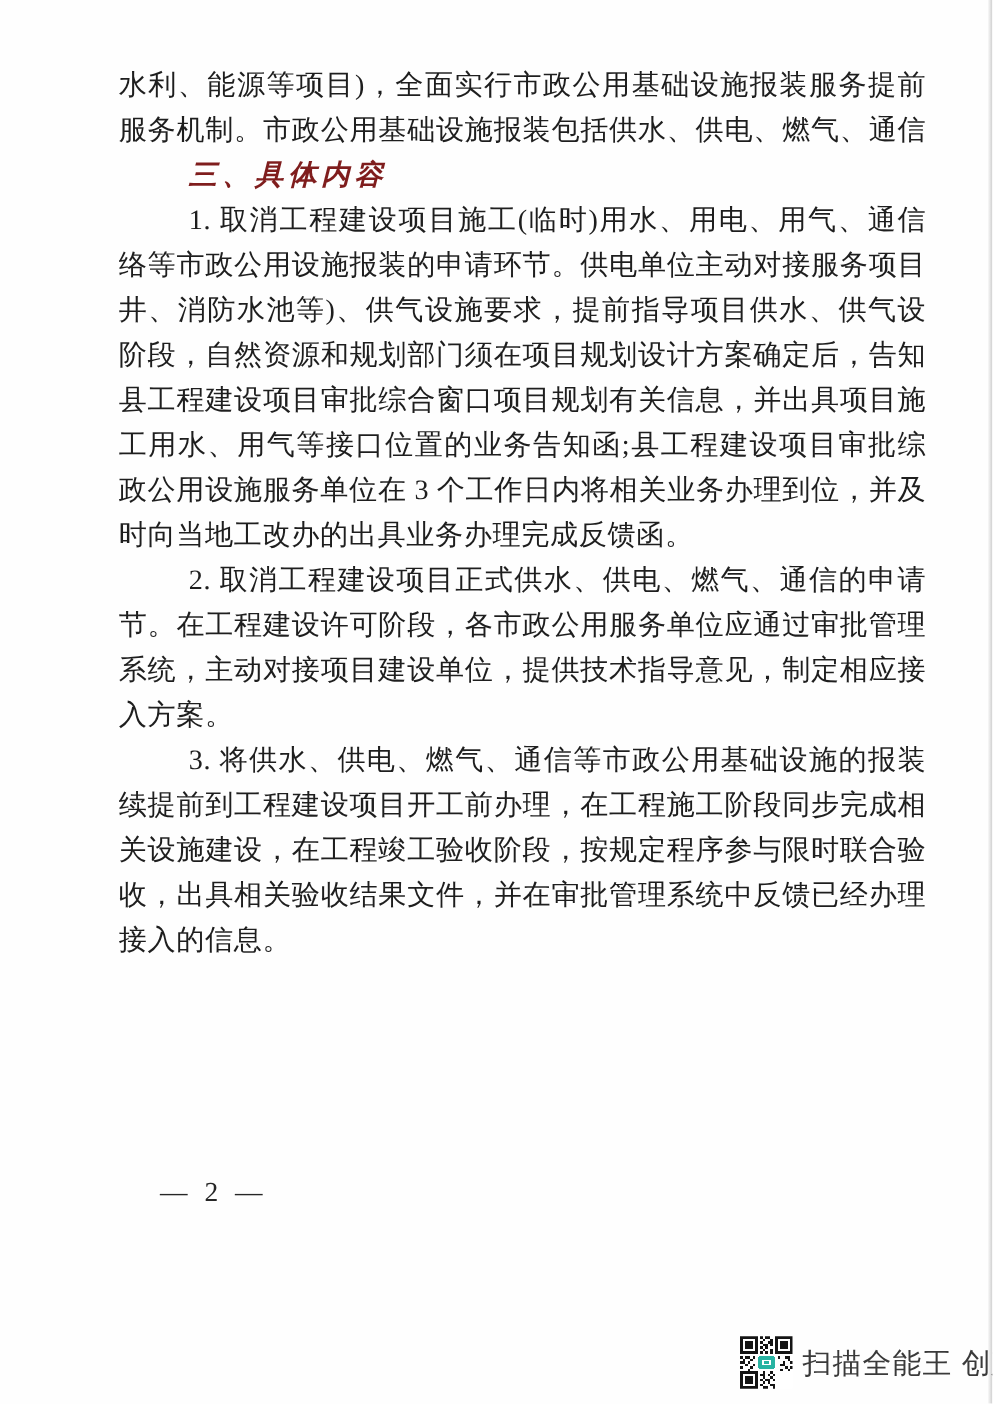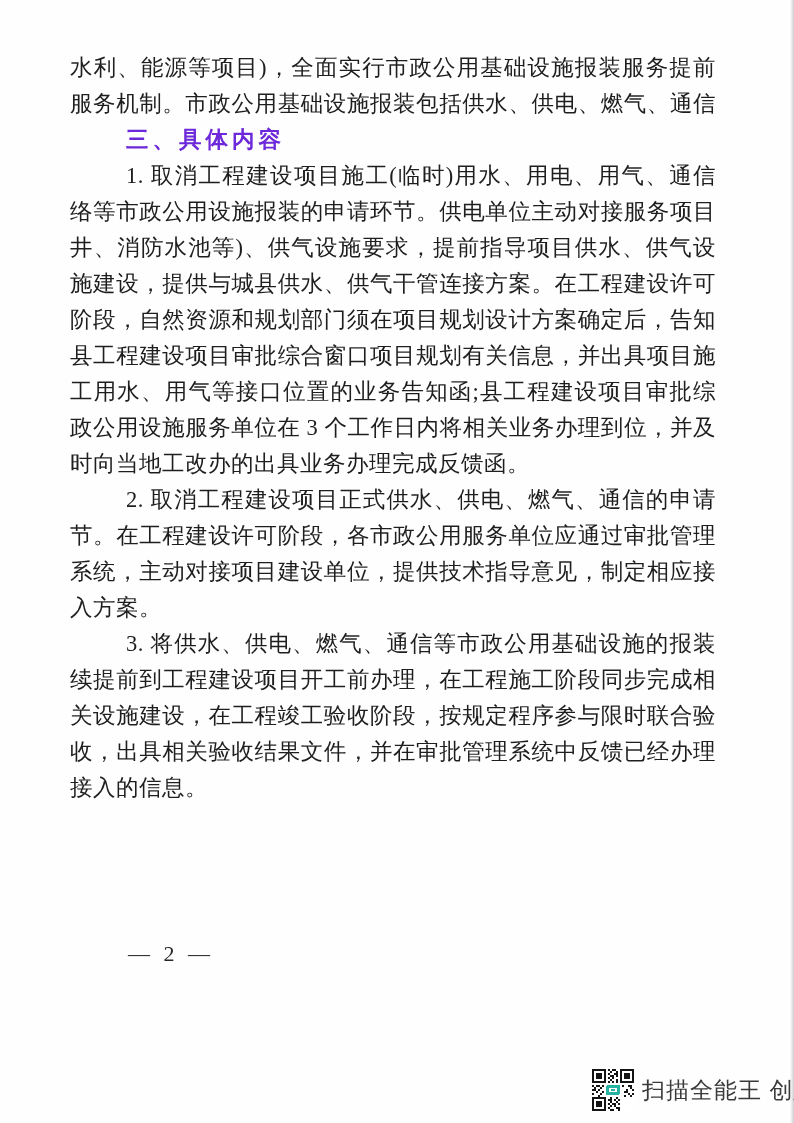--- a/index.html
+++ b/index.html
@@ -19,21 +19,21 @@
   .page .edge-shadow {
     position: absolute;
     top: 0;
     right: 0;
     width: 4px;
     height: 100%;
     background: linear-gradient(to left, rgba(60,60,60,0.25), rgba(60,60,60,0));
   }
   .content {
     position: absolute;
-    left: 70px;
+    left: 95px;
     top: 50px;
     width: 646px;
     color: #1e1e1e;
   }
   .line {
     height: 36px;
     line-height: 36px;
     font-size: 22.5px;
     overflow: hidden;
     letter-spacing: 0.5px;
@@ -42,21 +42,22 @@
     text-align: justify;
     text-align-last: justify;
   }
   .line.indent {
     padding-left: 56px;
   }
   .line.heading {
     font-weight: bold;
     font-family: "Liberation Sans", sans-serif;
     letter-spacing: 4px;
-    color: #6d28d9;
+    color: #7f1d1d;
+    font-style: italic;
   }
   .footer {
     position: absolute;
     left: 128px;
     top: 941px;
     font-size: 22px;
     letter-spacing: 4px;
     color: #262626;
   }
   .watermark {
@@ -86,21 +87,20 @@
 <div class="page">
 
   <div class="content">
     <div>
         <div class="line fill">水利、能源等项目)，全面实行市政公用基础设施报装服务提前</div>
         <div class="line fill">服务机制。市政公用基础设施报装包括供水、供电、燃气、通信</div>
         <div class="line indent heading">三、具体内容</div>
         <div class="line fill indent">1. 取消工程建设项目施工(临时)用水、用电、用气、通信网</div>
         <div class="line fill">络等市政公用设施报装的申请环节。供电单位主动对接服务项目</div>
         <div class="line fill">井、消防水池等)、供气设施要求，提前指导项目供水、供气设</div>
-        <div class="line fill">施建设，提供与城县供水、供气干管连接方案。在工程建设许可</div>
         <div class="line fill">阶段，自然资源和规划部门须在项目规划设计方案确定后，告知</div>
         <div class="line fill">县工程建设项目审批综合窗口项目规划有关信息，并出具项目施</div>
         <div class="line fill">工用水、用气等接口位置的业务告知函;县工程建设项目审批综</div>
         <div class="line fill">政公用设施服务单位在 3 个工作日内将相关业务办理到位，并及</div>
         <div class="line">时向当地工改办的出具业务办理完成反馈函。</div>
         <div class="line fill indent">2. 取消工程建设项目正式供水、供电、燃气、通信的申请环</div>
         <div class="line fill">节。在工程建设许可阶段，各市政公用服务单位应通过审批管理</div>
         <div class="line fill">系统，主动对接项目建设单位，提供技术指导意见，制定相应接</div>
         <div class="line">入方案。</div>
         <div class="line fill indent">3. 将供水、供电、燃气、通信等市政公用基础设施的报装手</div>

